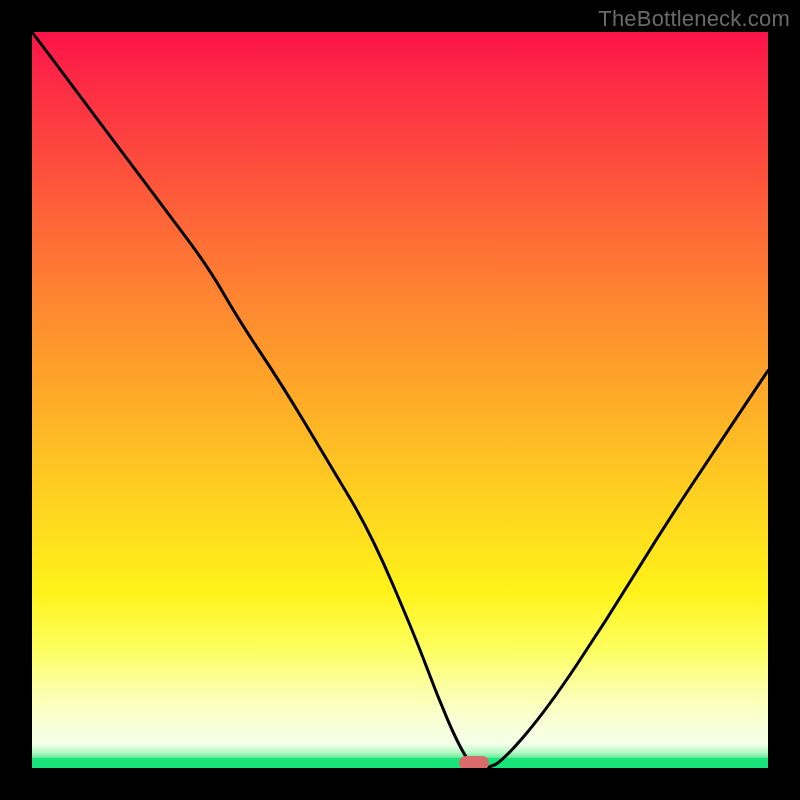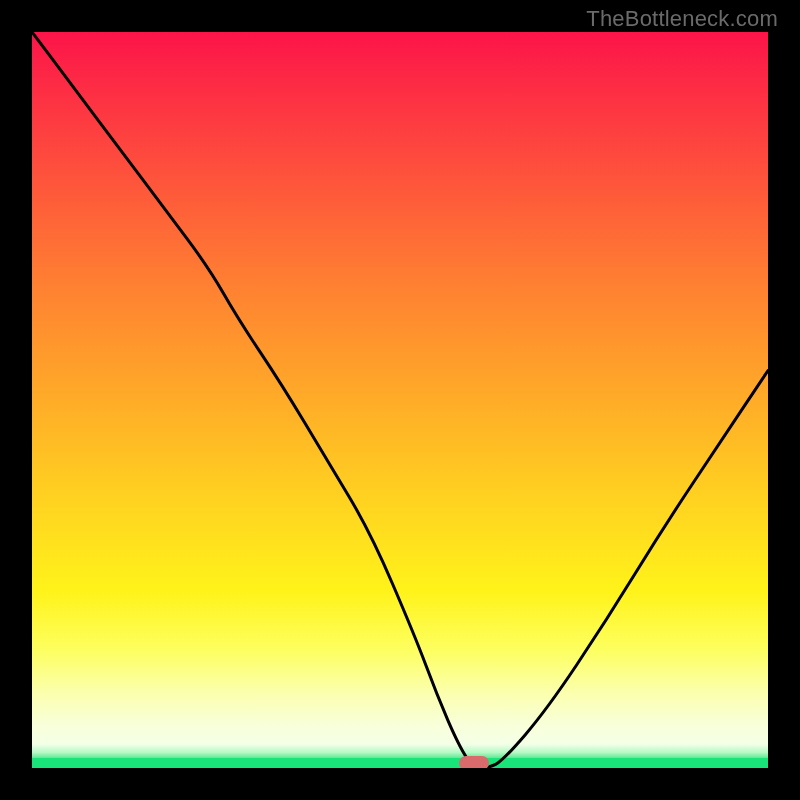--- a/index.html
+++ b/index.html
@@ -13,21 +13,21 @@
   }
   .frame {
     position: relative;
     width: 800px;
     height: 800px;
     background: #000;
   }
   .watermark {
     position: absolute;
     top: 6px;
-    right: 22px;
+    right: 10px;
     color: #6a6a6a;
     font-size: 22px;
     letter-spacing: 0.2px;
     font-weight: 500;
     z-index: 5;
   }
   .plot {
     position: absolute;
     left: 32px;
     top: 32px;

